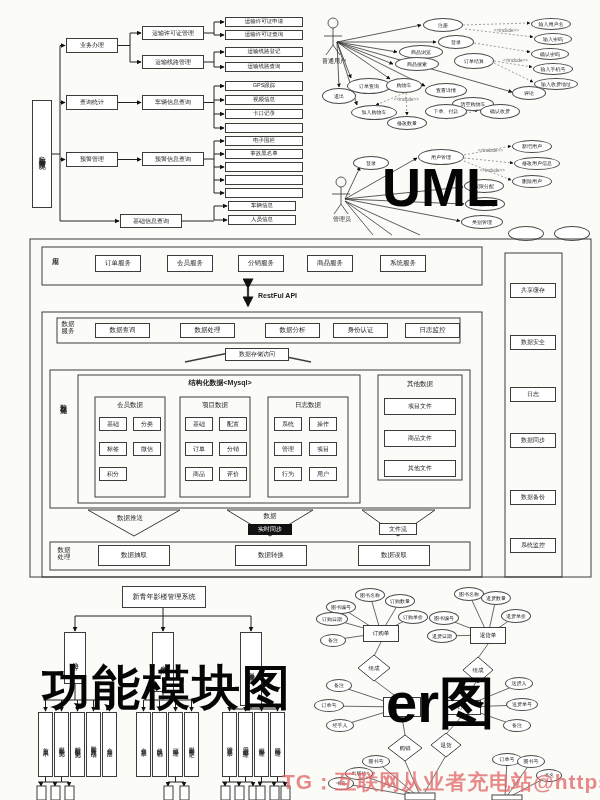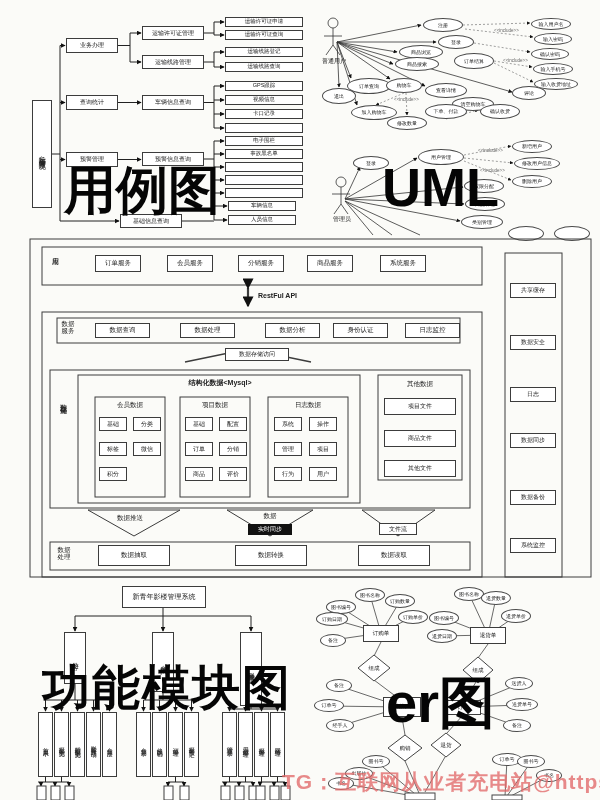--- a/index.html
+++ b/index.html
@@ -90,21 +90,20 @@
   <div class="box" style="left:225px;top:95px;width:78px;height:10px;font-size:5.5px;">视频信息</div>
   <div class="box" style="left:225px;top:109px;width:78px;height:10px;font-size:5.5px;">卡口记录</div>
   <div class="box" style="left:225px;top:123px;width:78px;height:10px;font-size:5.5px;"></div>
   <div class="box" style="left:225px;top:136px;width:78px;height:10px;font-size:5.5px;">电子围栏</div>
   <div class="box" style="left:225px;top:149px;width:78px;height:10px;font-size:5.5px;">事故黑名单</div>
   <div class="box" style="left:225px;top:162px;width:78px;height:10px;"></div>
   <div class="box" style="left:225px;top:175px;width:78px;height:10px;"></div>
   <div class="box" style="left:225px;top:188px;width:78px;height:10px;"></div>
   <div class="box" style="left:228px;top:201px;width:68px;height:10px;font-size:5.5px;">车辆信息</div>
   <div class="box" style="left:228px;top:215px;width:68px;height:10px;font-size:5.5px;">人员信息</div>
-  <div class="caption" style="left:64px;top:156px;font-size:52px;">用例图</div>
 
   <svg class="lines" width="600" height="236">
     <defs>
       <marker id="a2" viewBox="0 0 8 8" refX="7" refY="4" markerWidth="5" markerHeight="5" orient="auto">
         <path d="M0,0 L8,4 L0,8 z" fill="#111"></path>
       </marker>
     </defs>
     <g stroke="#333" stroke-width="0.8" fill="none">
       <circle cx="333" cy="23" r="5"></circle>
         <path d="M333,28 V45"></path>

